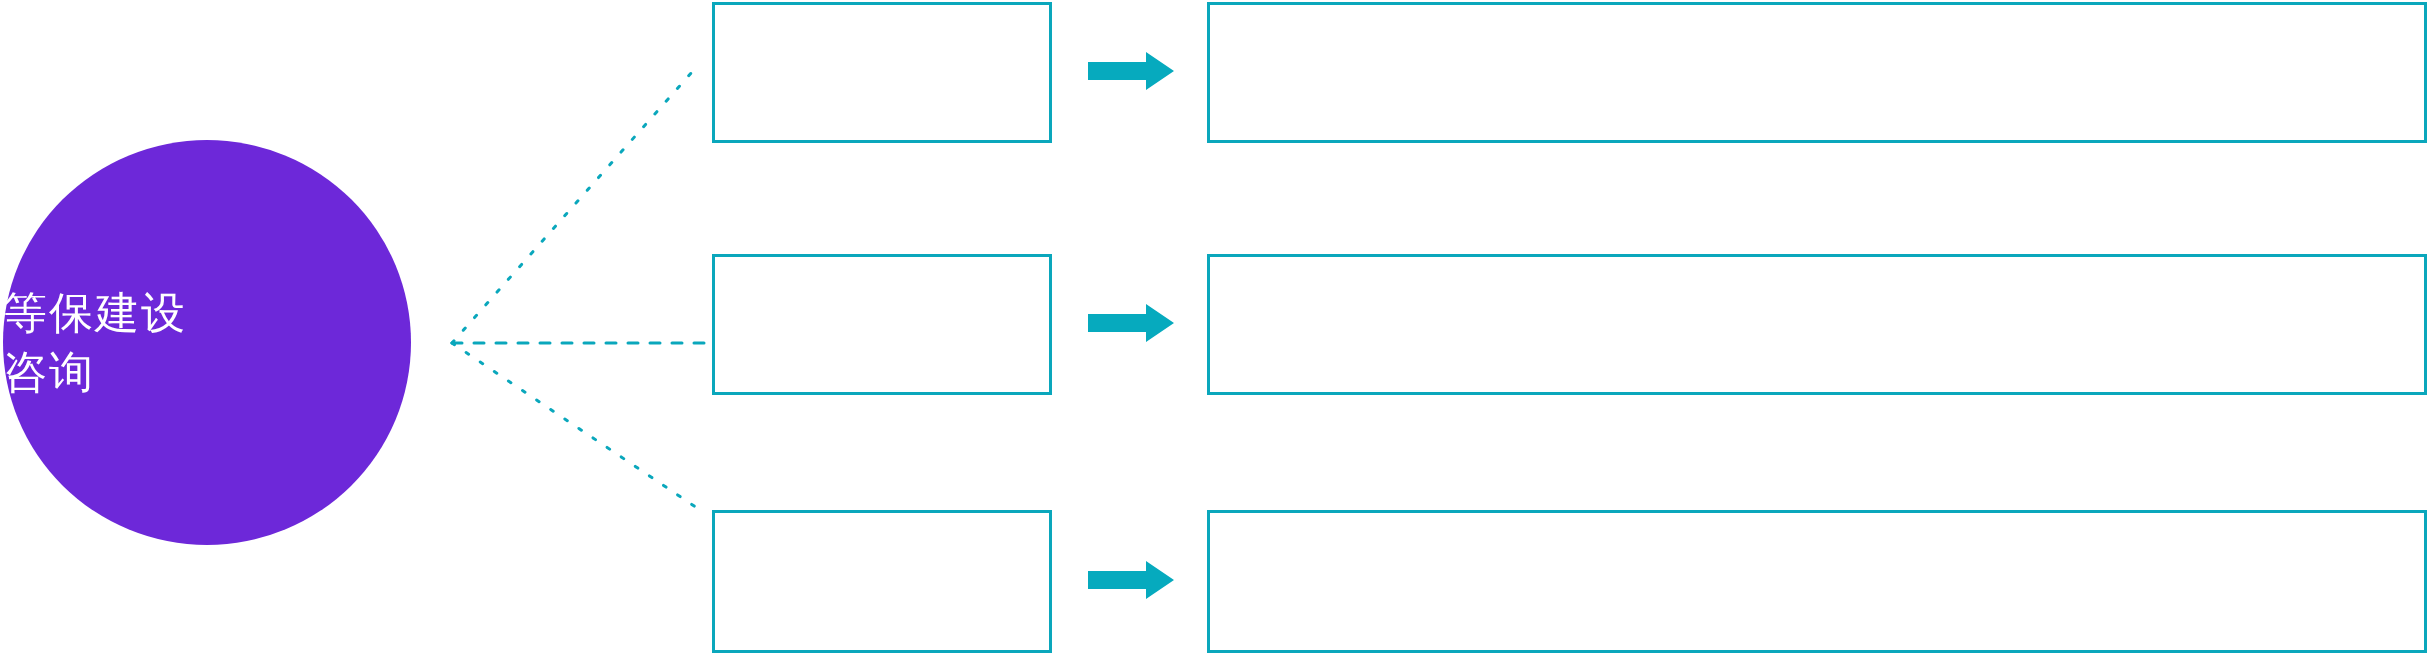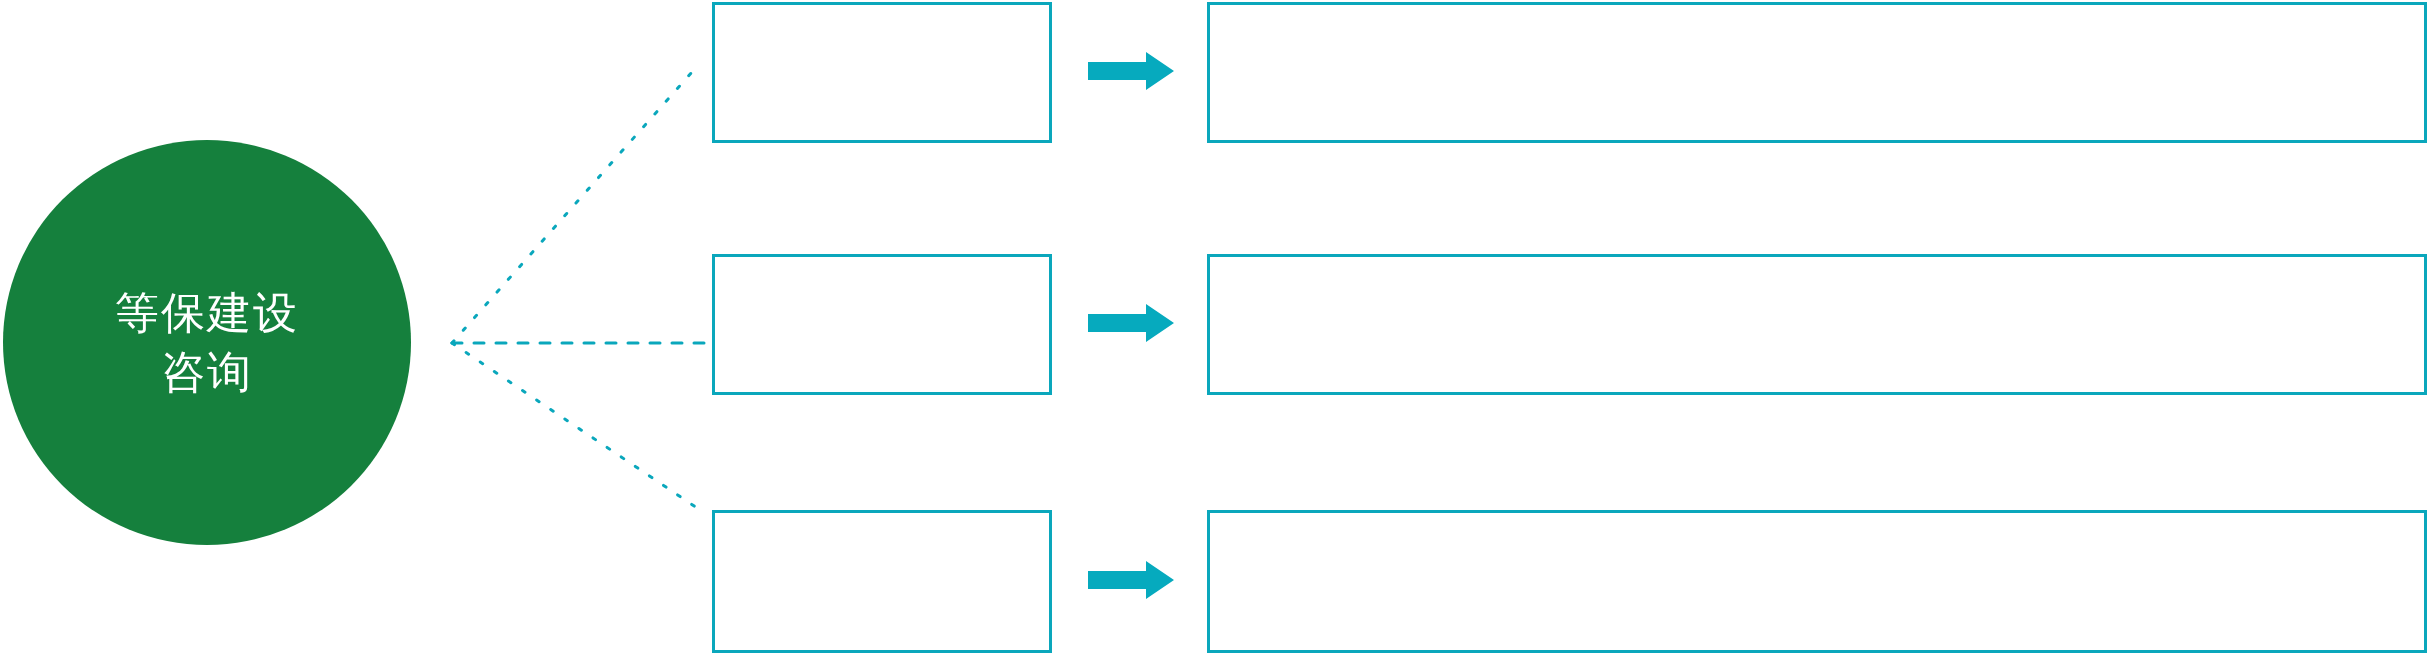--- a/index.html
+++ b/index.html
@@ -20,24 +20,24 @@
   }
 
   
   .hub-circle {
     position: absolute;
     left: 3px;
     top: 140px;
     width: 408px;
     height: 405px;
     border-radius: 50%;
-    background: #15803d;
+    background: #6d28d9;
     display: flex;
     flex-direction: column;
-    align-items: center;
+    align-items: flex-start;
     justify-content: center;
     box-sizing: border-box;
   }
   .hub-line {
     color: #ffffff;
     font-size: 44px;
     line-height: 1.33;
     letter-spacing: 2px;
     white-space: nowrap;
     font-weight: 400;

